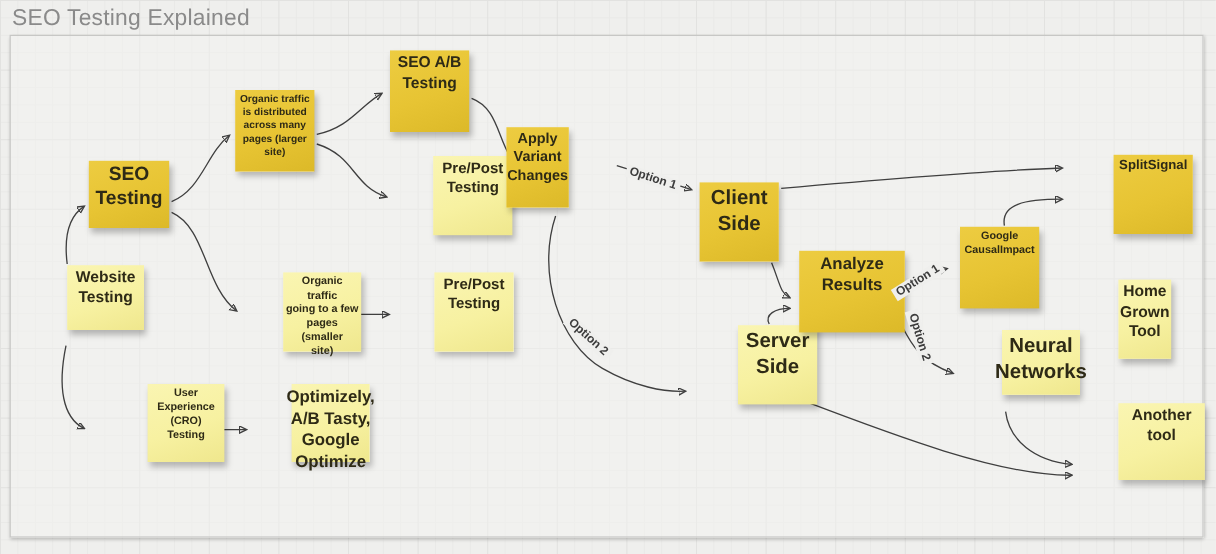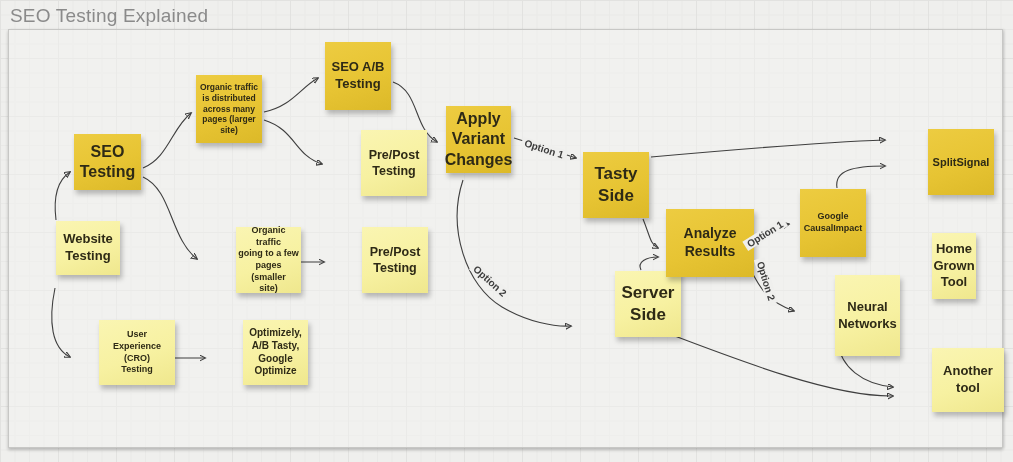--- a/index.html
+++ b/index.html
@@ -19,21 +19,21 @@
     letter-spacing:.2px;cursor:default;white-space:nowrap;
   }
   .frame{
     position:absolute;left:8px;top:29px;width:993px;height:417px;
     border:1px solid #c7c7c5;background:rgba(243,243,241,.45);
     box-shadow:0 2px 3px rgba(0,0,0,.22), 2px 0 2px rgba(0,0,0,.06);
   }
   .connector-layer{position:absolute;left:0;top:0;width:1013px;height:462px;pointer-events:none;}
   .connector-layer path{fill:none;stroke:#3f3f3f;stroke-width:1.1;}
   .note{
-    position:absolute;display:flex;align-items:center;justify-content:center;
+    position:absolute;display:flex;align-items:flex-start;justify-content:center;
     text-align:center;color:#2e2a16;font-weight:600;line-height:1.28;
     box-shadow:2px 4px 5px rgba(0,0,0,.25);cursor:pointer;
   }
   .note .note-text{white-space:pre-line;padding:2px;}
   .note.dark{background:linear-gradient(160deg,#edcc41 0%,#e7c433 55%,#dcb928 100%);}
   .note.light{background:linear-gradient(160deg,#faf5b2 0%,#f7f1a1 55%,#efe78d 100%);margin-left:32px;}
   .edge-label{
     position:absolute;font-size:10px;font-weight:600;color:#3c3c3c;
     background:#efefed;padding:0 3px;white-space:nowrap;cursor:pointer;
   }
@@ -105,76 +105,76 @@
 going to a few
 pages (smaller
 site)</span>
 </div>
 
 <div class="note light" style="left:330px;top:227px;width:66px;height:66px;font-size:12.5px">
   <span class="note-text">Pre/Post
 Testing</span>
 </div>
 
-<div class="note light" style="left:67px;top:320px;width:76px;height:65px;font-size:9px">
+<div class="note light" style="left:91px;top:320px;width:64px;height:65px;font-size:9px">
   <span class="note-text">User
 Experience
 (CRO)
 Testing</span>
 </div>
 
-<div class="note light" style="left:211px;top:320px;width:65px;height:65px;font-size:10px">
+<div class="note light" style="left:211px;top:320px;width:65px;height:65px;font-size:14px">
   <span class="note-text">Optimizely,
 A/B Tasty,
 Google
 Optimize</span>
 </div>
 
-<div class="note dark" style="left:446px;top:106px;width:65px;height:67px;font-size:16px">
+<div class="note dark" style="left:422px;top:106px;width:52px;height:67px;font-size:12px">
   <span class="note-text">Apply
 Variant
 Changes</span>
 </div>
 
 <div class="note dark" style="left:583px;top:152px;width:66px;height:66px;font-size:17px">
-  <span class="note-text">Tasty
+  <span class="note-text">Client
 Side</span>
 </div>
 
 <div class="note light" style="left:583px;top:271px;width:66px;height:66px;font-size:17px">
   <span class="note-text">Server
 Side</span>
 </div>
 
 <div class="note dark" style="left:666px;top:209px;width:88px;height:68px;font-size:14px">
   <span class="note-text">Analyze
 Results</span>
 </div>
 
 <div class="note dark" style="left:800px;top:189px;width:66px;height:68px;font-size:9px">
   <span class="note-text">Google
 CausalImpact</span>
 </div>
 
-<div class="note light" style="left:803px;top:275px;width:65px;height:81px;font-size:13px">
+<div class="note light" style="left:803px;top:275px;width:65px;height:54px;font-size:17px">
   <span class="note-text">Neural
 Networks</span>
 </div>
 
 <div class="note dark" style="left:928px;top:129px;width:66px;height:66px;font-size:11px">
   <span class="note-text">SplitSignal</span>
 </div>
 
 <div class="note light" style="left:900px;top:233px;width:44px;height:66px;font-size:13px">
   <span class="note-text">Home
 Grown
 Tool</span>
 </div>
 
-<div class="note light" style="left:900px;top:348px;width:72px;height:64px;font-size:13px">
+<div class="note light" style="left:900px;top:336px;width:72px;height:64px;font-size:13px">
   <span class="note-text">Another
 tool</span>
 </div>
 
 <div class="edge-label" style="left:544px;top:149px;transform:translate(-50%,-50%) rotate(18deg)">Option 1</div>
 <div class="edge-label" style="left:490px;top:281px;transform:translate(-50%,-50%) rotate(42deg)">Option 2</div>
 <div class="edge-label" style="left:765px;top:234px;transform:translate(-50%,-50%) rotate(-32deg)">Option 1</div>
 <div class="edge-label" style="left:766px;top:281px;transform:translate(-50%,-50%) rotate(73deg)">Option 2</div>
 
 </body></html>

